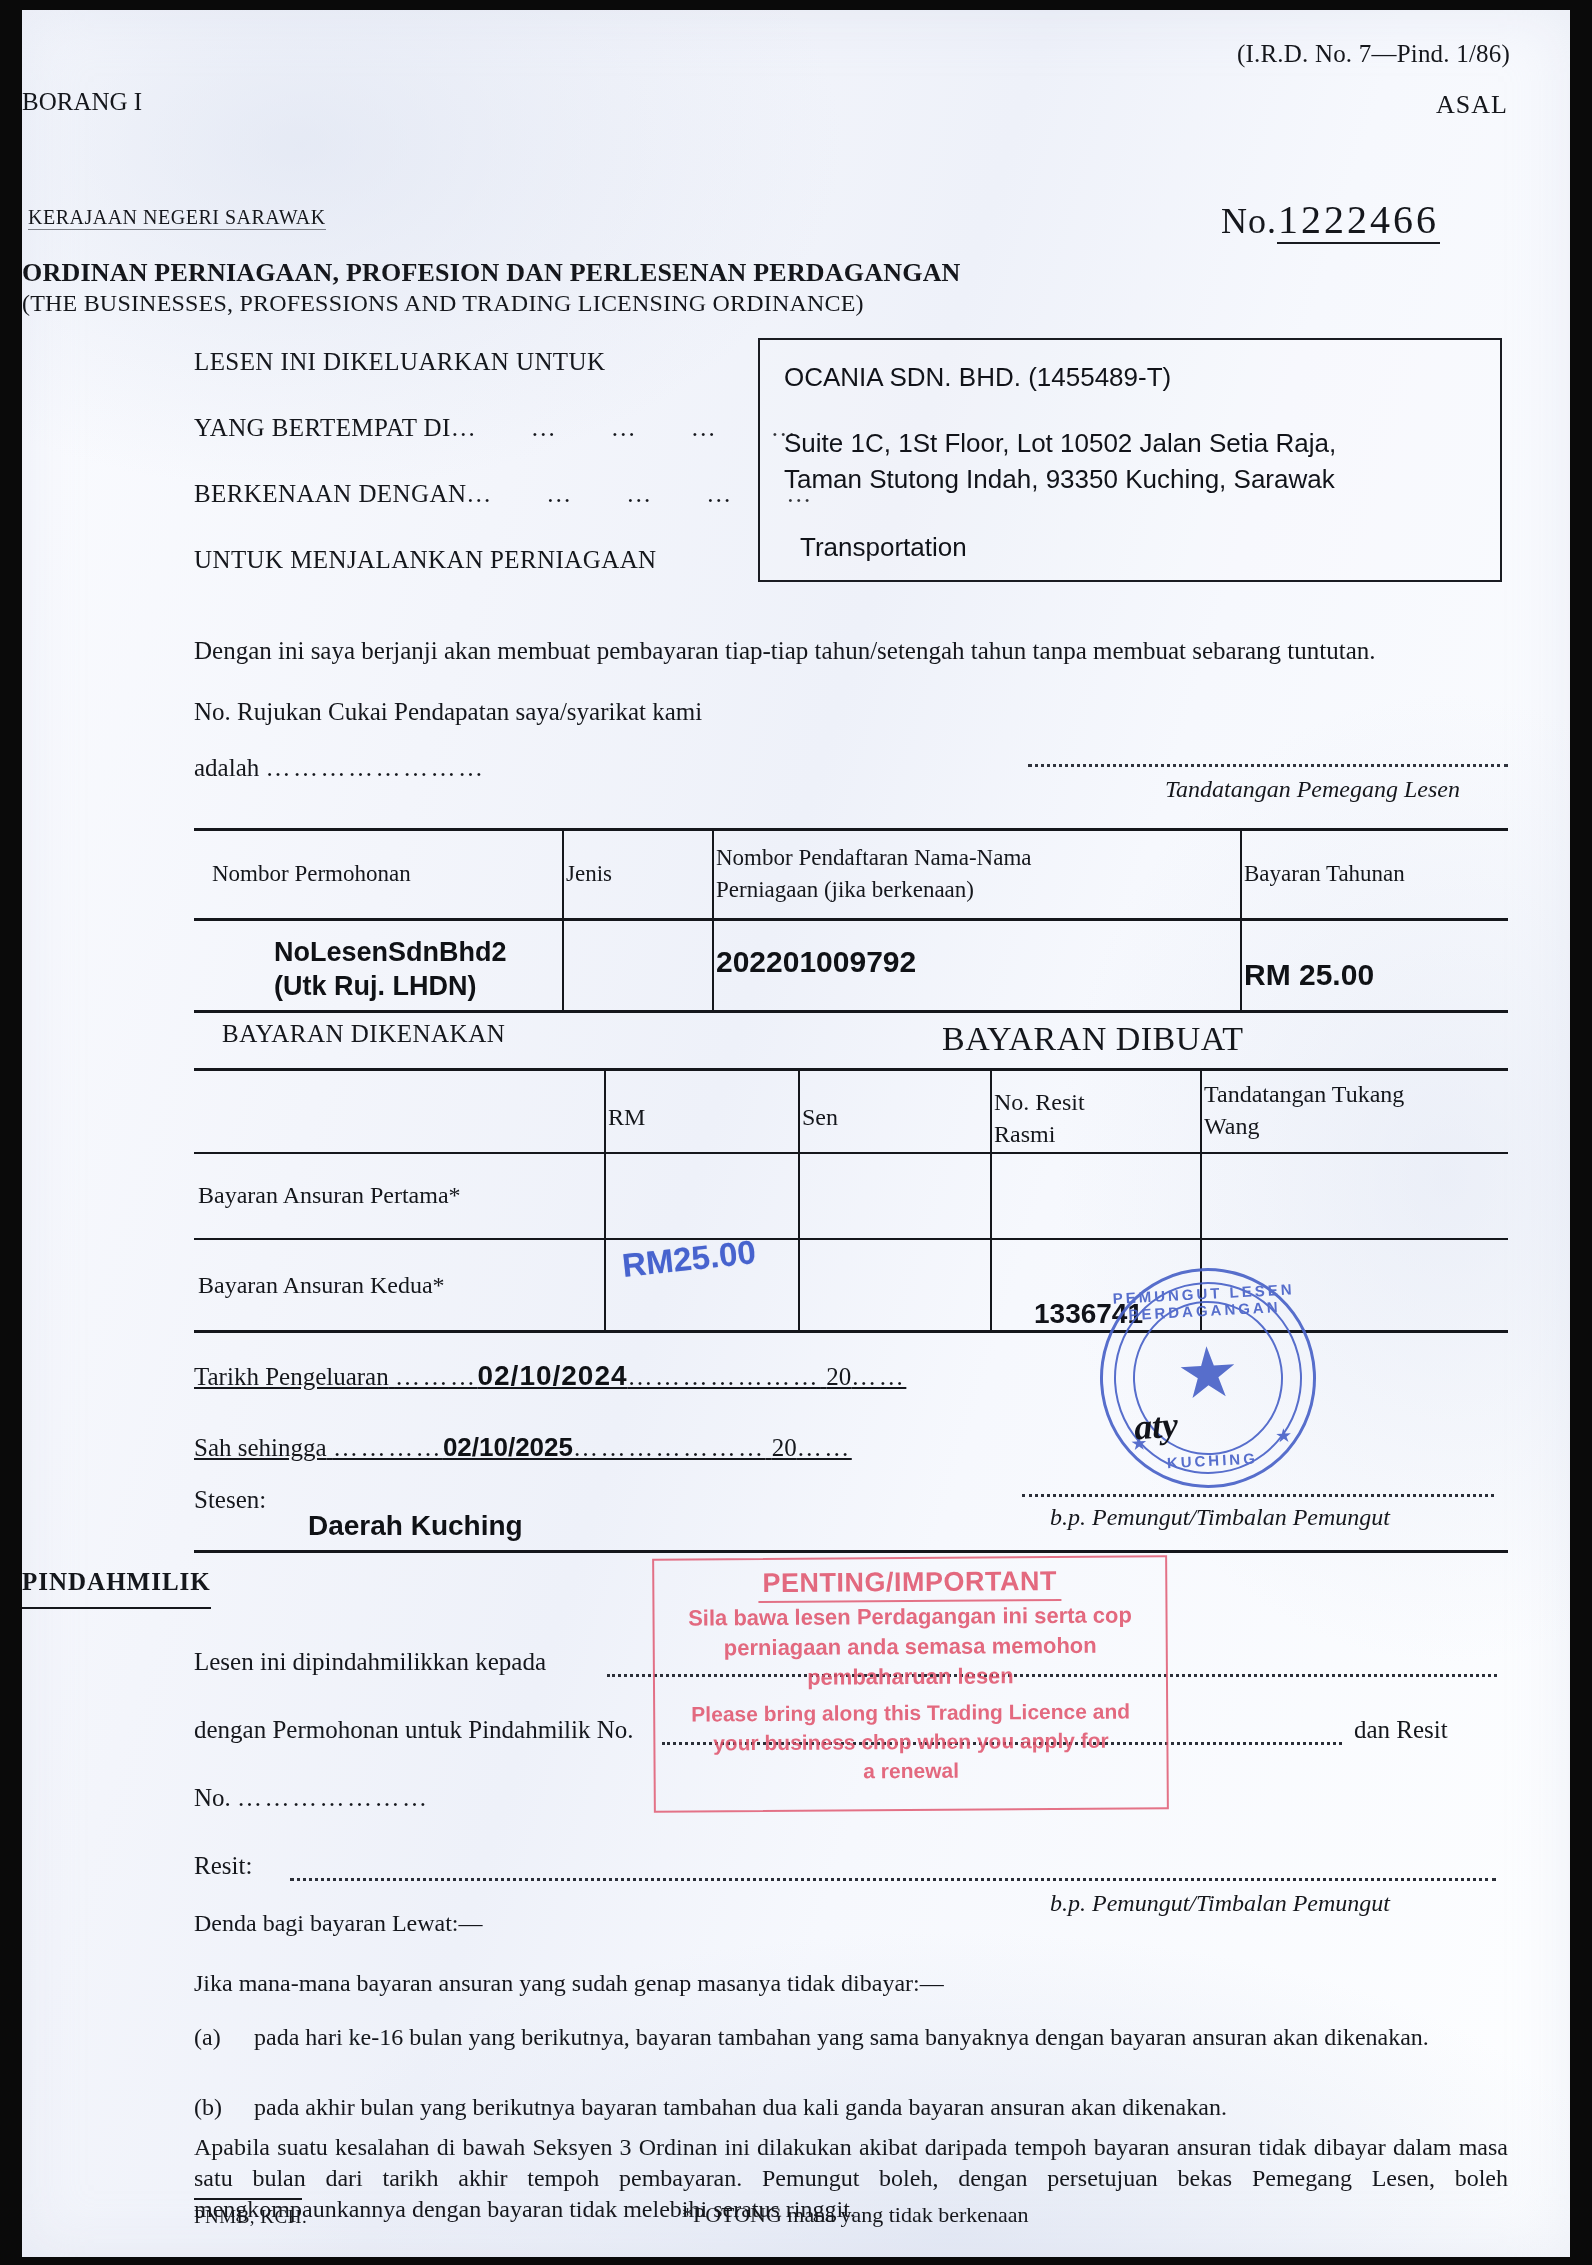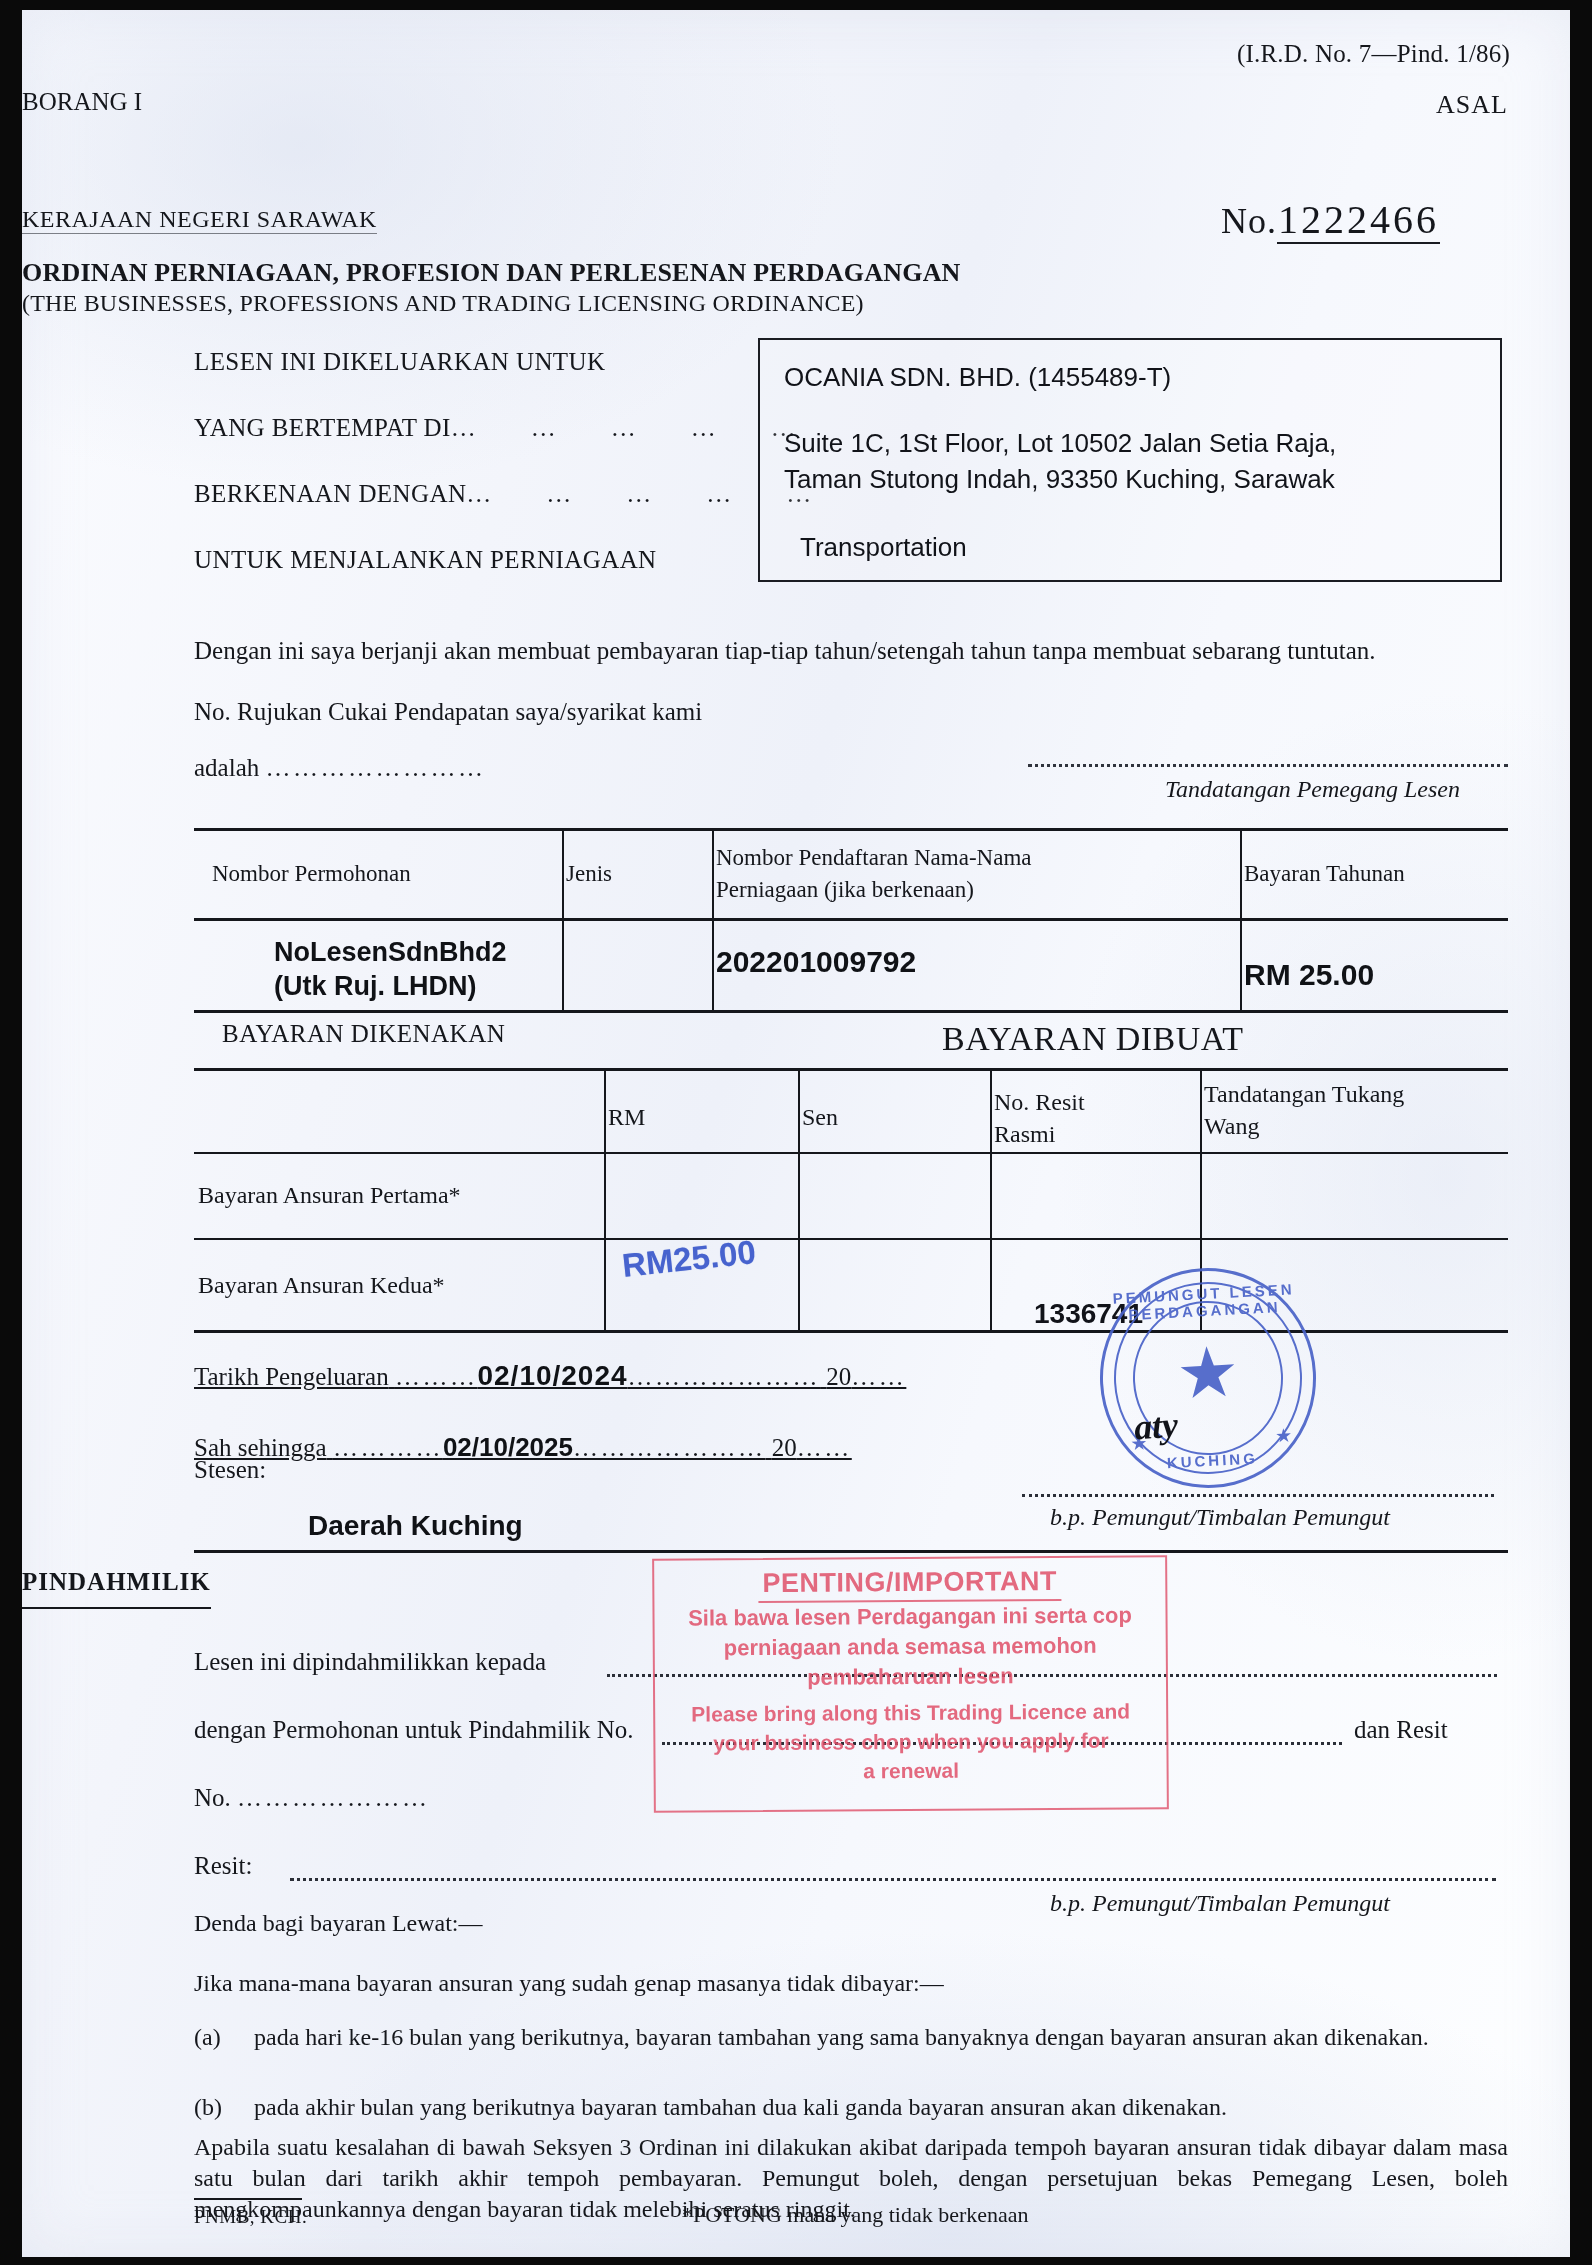--- a/index.html
+++ b/index.html
@@ -38,21 +38,21 @@
   .ctr{}
 
   
   .filled{font-family:"Liberation Sans",sans-serif;font-weight:bold;color:#101216;}
 
   
   #ird{right:60px;top:30px;font-size:25px;letter-spacing:.2px;}
   #borang{left:0;right:0;top:78px;font-size:25px;}
   #seksyen{left:0;right:0;top:110px;font-size:25px;}
   #asal{right:62px;top:80px;font-size:26px;letter-spacing:1px;}
-  #kerajaan{left:0;right:260px;top:196px;font-size:24px;letter-spacing:.5px;}
+  #kerajaan{left:0;right:260px;top:196px;font-size:20px;letter-spacing:.5px;padding-left:6px;}
   #kerajaan span{border-bottom:1px solid rgba(30,33,40,.55);padding-bottom:1px;}
   #bigno{right:130px;top:186px;font-size:36px;letter-spacing:1px;}
   #bigno .nodigits{font-size:40px;letter-spacing:3px;border-bottom:2px solid #191b21;padding:0 1px;}
   #ord1{left:0;right:0;top:248px;font-size:26px;letter-spacing:.2px;}
   #ord2{left:0;right:0;top:280px;font-size:24px;letter-spacing:.2px;}
 
   
   .lbl{left:172px;font-size:25px;letter-spacing:.4px;}
   .dots-inline{letter-spacing:6px;}
 
@@ -233,21 +233,21 @@
       <div class="t serif rowlabel" style="left:176px;top:1172px">Bayaran Ansuran Pertama*</div>
       <div class="t serif rowlabel" style="left:176px;top:1262px">Bayaran Ansuran Kedua*</div>
 
       <div id="rmstamp">RM25.00</div>
       <div id="resitno">1336741</div>
 
       <div class="t serif dateline" style="top:1350px"><span>Tarikh Pengeluaran</span> <span class="dotfill">………</span><span class="filled" style="font-size:28px;letter-spacing:1px">02/10/2024</span><span class="dotfill">…………………</span> <span>20</span><span class="dotfill">……</span></div>
 
       <div class="t serif dateline" style="top:1422px"><span>Sah sehingga</span> <span class="dotfill">…………</span><span class="filled" style="font-size:26px;letter-spacing:0">02/10/2025</span><span class="dotfill">…………………</span> <span>20</span><span class="dotfill">……</span></div>
 
-      <div class="t serif" style="left:172px;top:1446px;font-size:25px">Stesen:</div>
+      <div class="t serif" style="left:172px;top:1476px;font-size:25px">Stesen:</div>
       <div class="t filled" style="left:286px;top:1500px;font-size:28px">Daerah Kuching</div>
 
       <div class="dotline" style="left:1000px;top:1484px;width:472px"></div>
       <div class="t serif i" style="left:1028px;top:1494px;font-size:24px">b.p. Pemungut/Timbalan Pemungut</div>
 
       <div id="seal">
         <div class="ring2"></div>
         <div class="ring3"></div>
         <div id="sealTopTxt">PEMUNGUT LESEN PERDAGANGAN</div>
         <div class="crest">★</div>

